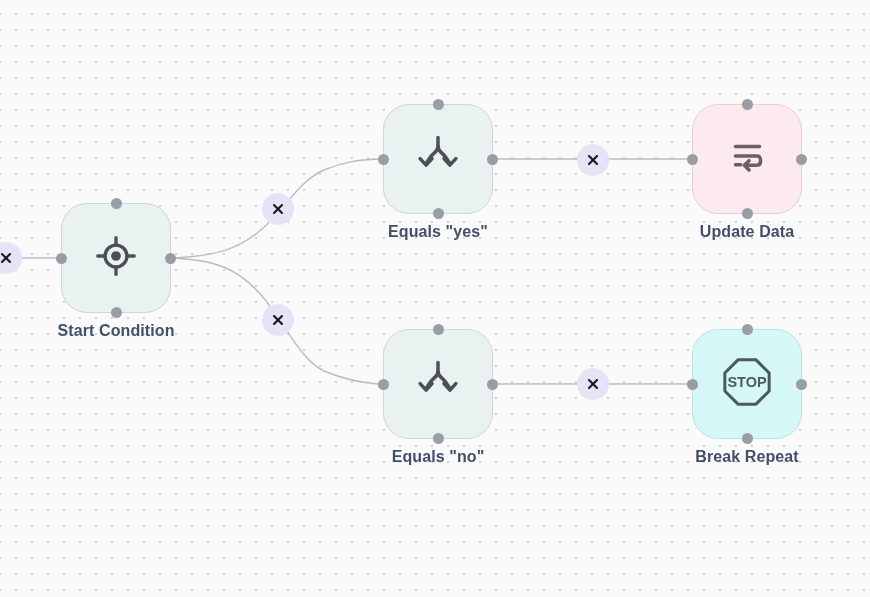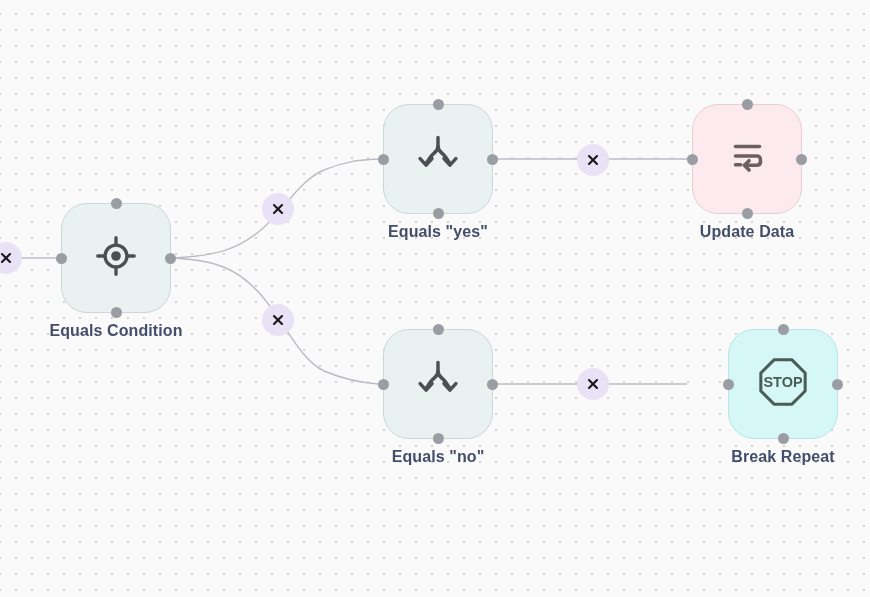--- a/index.html
+++ b/index.html
@@ -131,21 +131,21 @@
       <svg width="50" height="50" viewBox="0 0 48 48" fill="none" stroke="#4c5054" stroke-width="3.2" stroke-linecap="round">
         <circle cx="24" cy="24" r="10.5"></circle>
         <circle cx="24" cy="24" r="4.6" fill="#4c5054" stroke="none"></circle>
         <line x1="24" y1="6.5" x2="24" y2="13"></line>
         <line x1="24" y1="35" x2="24" y2="41.5"></line>
         <line x1="6.5" y1="24" x2="13" y2="24"></line>
         <line x1="35" y1="24" x2="41.5" y2="24"></line>
       </svg>
     </span>
 
-    <span class="node-label">Equals Condition</span>
+    <span class="node-label">Start Condition</span>
   </div>
 
   <div class="node mint" style="left:383px; top:104px;">
     <span class="port top"></span>
     <span class="port bottom"></span>
     <span class="port left"></span>
     <span class="port right"></span>
 
     <span class="node-icon">
       <svg width="52" height="52" viewBox="0 0 48 48" fill="none" stroke="#4c5054" stroke-width="3.2" stroke-linecap="round" stroke-linejoin="round">
@@ -188,21 +188,21 @@
         <line x1="13" y1="14" x2="36" y2="14"></line>
         <path d="M13 23 L34 23 C37 23 37 27 37 28 C37 31 35 32 33 32 L22 32"></path>
         <line x1="13" y1="31.5" x2="18" y2="31.5"></line>
         <path d="M26 27.5 L21.5 32 L26 36.5"></path>
       </svg>
     </span>
 
     <span class="node-label">Update Data</span>
   </div>
 
-  <div class="node cyan" style="left:728px; top:329px;">
+  <div class="node cyan" style="left:692px; top:329px;">
     <span class="port top"></span>
     <span class="port bottom"></span>
     <span class="port left"></span>
     <span class="port right"></span>
 
     <span class="node-icon">
       <svg width="56" height="56" viewBox="0 0 48 48" fill="none">
         <polygon points="16.3,5 31.7,5 43,16.3 43,31.7 31.7,43 16.3,43 5,31.7 5,16.3" stroke="#4b5b57" stroke-width="2.6" stroke-linejoin="round" fill="none"></polygon>
         <text x="24" y="28.6" text-anchor="middle" font-family="'Liberation Sans', sans-serif" font-size="12.4" font-weight="bold" fill="#4b5b57">STOP</text>
       </svg>

